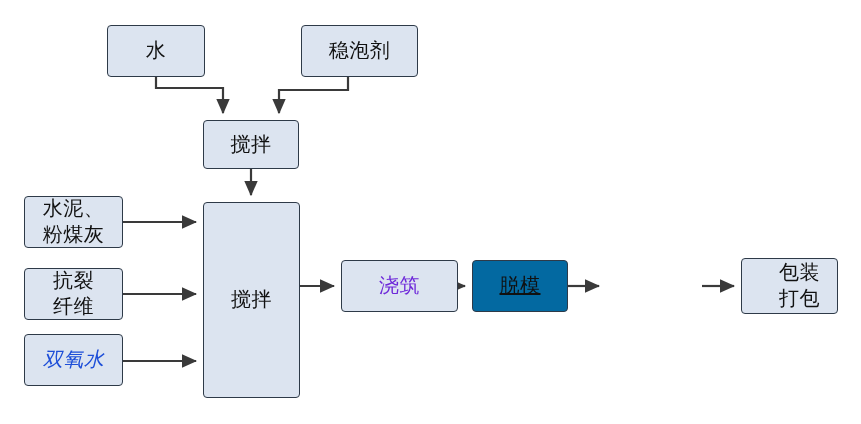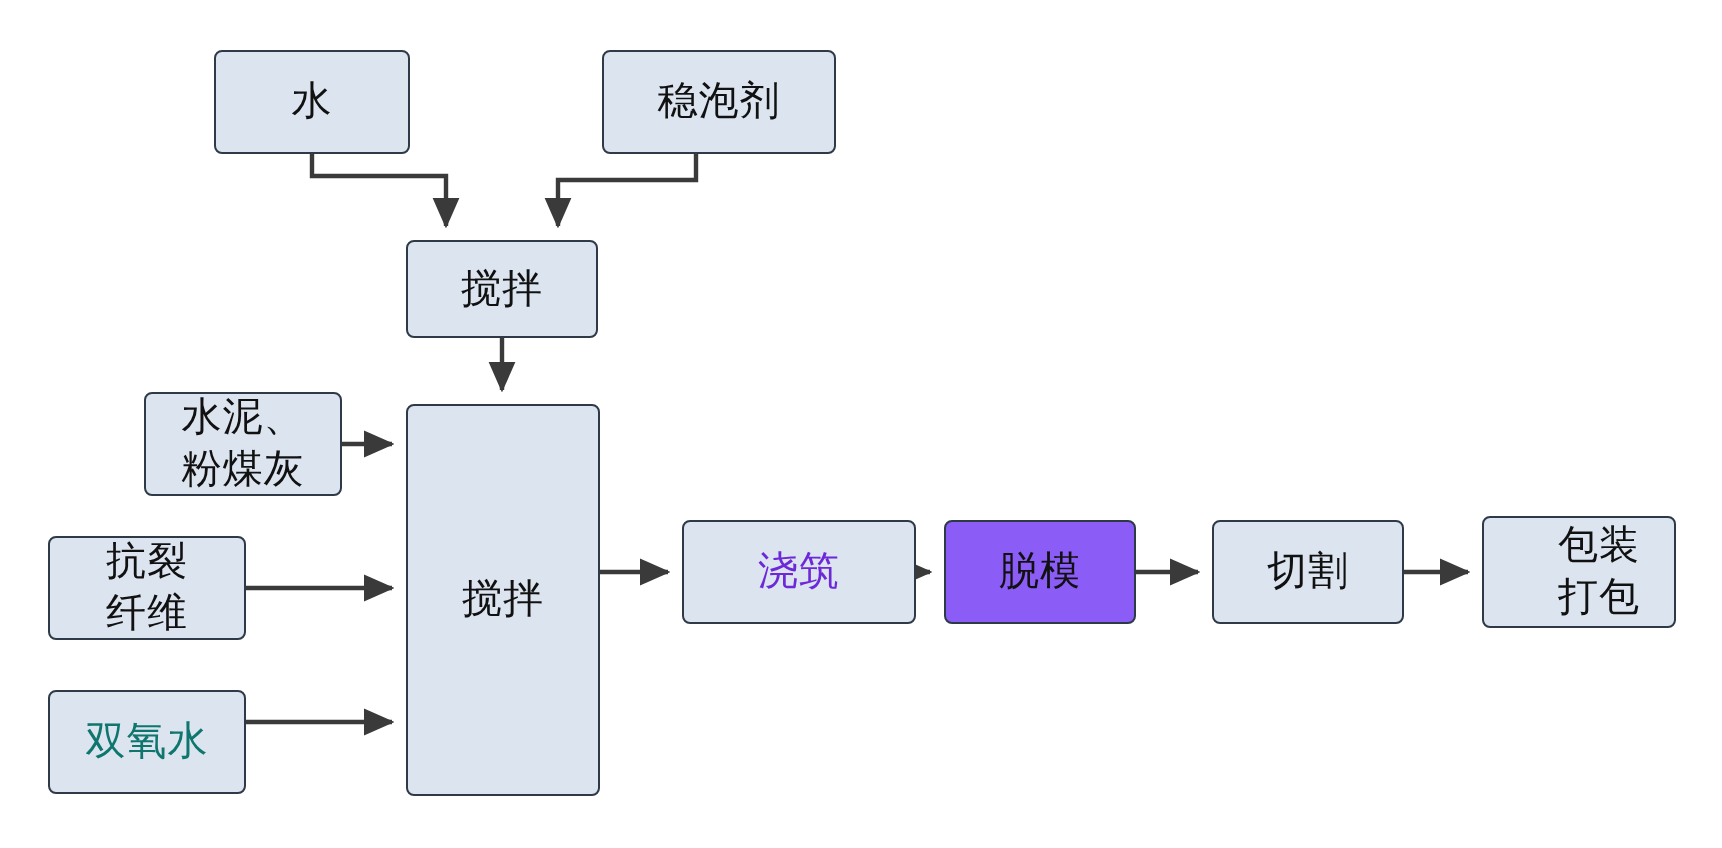--- a/index.html
+++ b/index.html
@@ -92,25 +92,24 @@
     </g>
 
     <g>
       <path d="M 702 286 L 734 286" fill="none" stroke="#3a3a3a" stroke-width="2.2" marker-end="url(#arrow)"></path>
     </g>
   </svg>
 
   <div class="node" style="left: 107px; top: 25px; width: 98px; height: 52px; background: rgb(220, 228, 240); border-color: rgb(46, 58, 72); color: rgb(17, 17, 17);">水</div>
   <div class="node" style="left: 301px; top: 25px; width: 117px; height: 52px; background: rgb(220, 228, 240); border-color: rgb(46, 58, 72); color: rgb(17, 17, 17);">稳泡剂</div>
   <div class="node" style="left: 203px; top: 120px; width: 96px; height: 49px; background: rgb(220, 228, 240); border-color: rgb(46, 58, 72); color: rgb(17, 17, 17);">搅拌</div>
-  <div class="node" style="left: 24px; top: 196px; width: 99px; height: 52px; background: rgb(220, 228, 240); border-color: rgb(46, 58, 72); color: rgb(17, 17, 17); margin-left: 48px;">水泥、
+  <div class="node" style="left: 24px; top: 196px; width: 99px; height: 52px; background: rgb(220, 228, 240); border-color: rgb(46, 58, 72); color: rgb(17, 17, 17);">水泥、
 粉煤灰</div>
   <div class="node" style="left: 24px; top: 268px; width: 99px; height: 52px; background: rgb(220, 228, 240); border-color: rgb(46, 58, 72); color: rgb(17, 17, 17);">抗裂
 纤维</div>
-  <div class="node" style="left: 24px; top: 345px; width: 99px; height: 52px; background: rgb(220, 228, 240); border-color: rgb(46, 58, 72); color: #0f766e;">双氧水</div>
+  <div class="node" style="left: 24px; top: 334px; width: 99px; height: 52px; background: rgb(220, 228, 240); border-color: rgb(46, 58, 72); color: #1d4ed8; font-style: italic;">双氧水</div>
   <div class="node" style="left: 203px; top: 202px; width: 97px; height: 196px; background: rgb(220, 228, 240); border-color: rgb(46, 58, 72); color: rgb(17, 17, 17);">搅拌</div>
   <div class="node" style="left: 341px; top: 260px; width: 117px; height: 52px; background: rgb(220, 228, 240); border-color: rgb(46, 58, 72); color: #6d28d9;">浇筑</div>
-  <div class="node" style="left: 472px; top: 260px; width: 96px; height: 52px; background: #8b5cf6; border-color: rgb(46, 58, 72); color: rgb(17, 17, 17);">脱模</div>
-  <div class="node" style="left: 606px; top: 260px; width: 96px; height: 52px; background: rgb(220, 228, 240); border-color: rgb(46, 58, 72); color: rgb(17, 17, 17);">切割</div>
+  <div class="node" style="left: 472px; top: 260px; width: 96px; height: 52px; background: #0369a1; border-color: rgb(46, 58, 72); color: rgb(17, 17, 17); text-decoration: underline;">脱模</div>
   <div class="node" style="left: 741px; top: 258px; width: 97px; height: 56px; background: rgb(220, 228, 240); border-color: rgb(46, 58, 72); color: rgb(17, 17, 17); padding-left: 20px;">包装
 打包</div>
 
 </div>
 
 </body></html>

